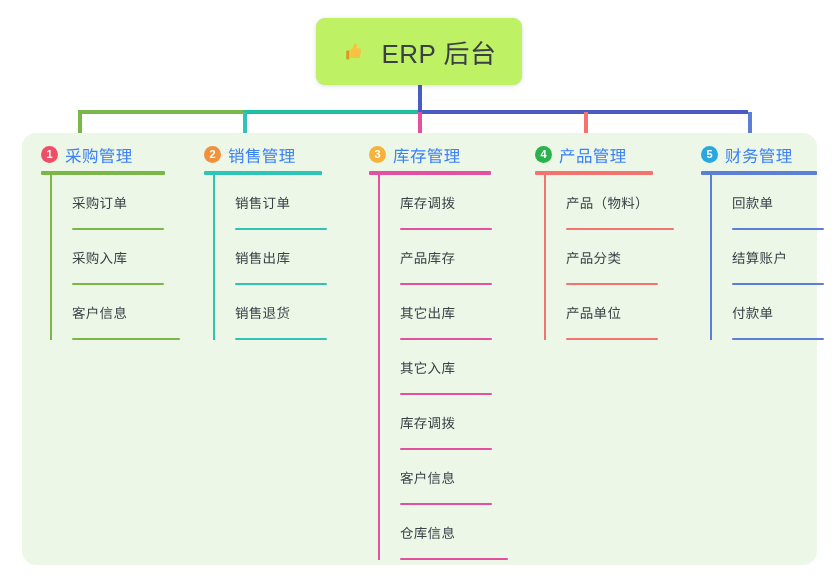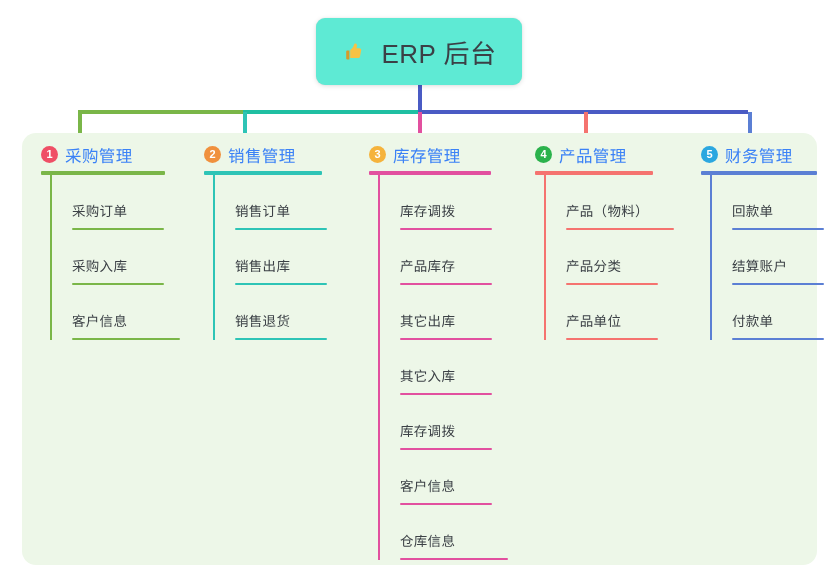--- a/index.html
+++ b/index.html
@@ -23,21 +23,21 @@
     inset: 0;
   }
 
   
   .title-card {
     position: absolute;
     left: 316px;
     top: 18px;
     width: 206px;
     height: 67px;
-    background: #5eead4;
+    background: #bef264;
     border-radius: 9px;
     box-shadow: 0 1px 5px rgba(0,0,0,0.13), 0 0 1px rgba(0,0,0,0.12);
     display: flex;
     align-items: center;
     justify-content: center;
     gap: 16px;
     z-index: 5;
   }
   .title-emoji {
     font-size: 24px;
@@ -162,21 +162,21 @@
     box-sizing: border-box;
     padding-left: 22px;
     display: flex;
     flex-direction: column;
     justify-content: flex-end;
   }
   .item-label {
     font-size: 13.5px;
     color: #3c4146;
     white-space: nowrap;
-    padding-bottom: 8px;
+    padding-bottom: 16px;
     letter-spacing: 0.3px;
     font-family: Liberation Serif, serif;
   }
   .item-rule {
     height: 2px;
     width: 92px;
     border-radius: 1px;
   }
   .item-rule.wide { width: 108px; }
 </style>

